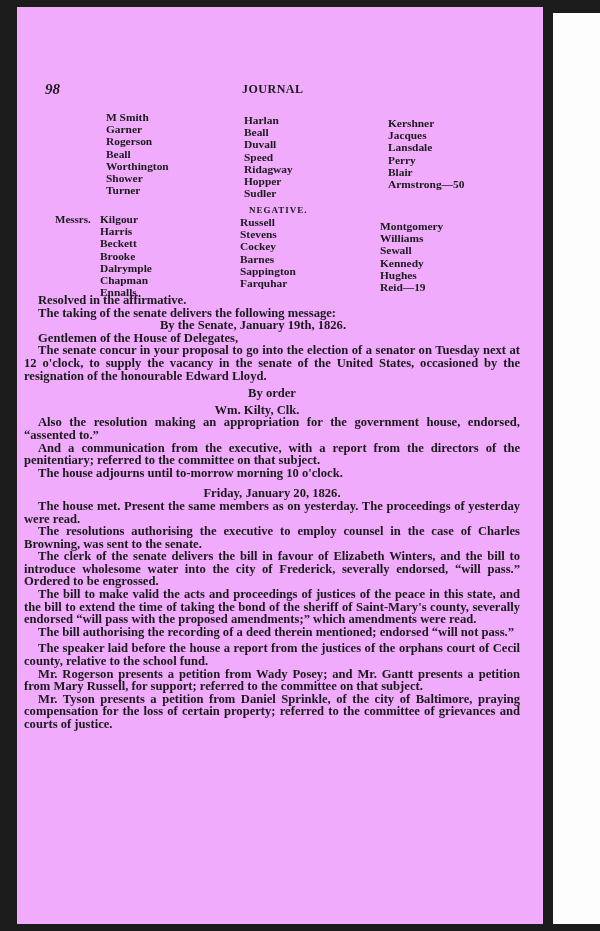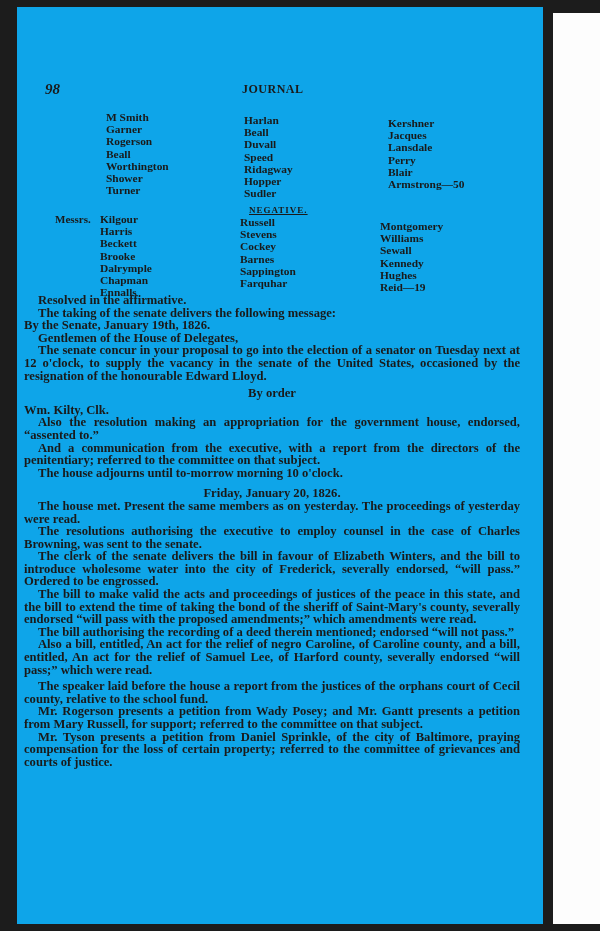--- a/index.html
+++ b/index.html
@@ -2,40 +2,40 @@
 <html><head>
 <meta charset="utf-8">
 <style>
   html, body { margin:0; padding:0; }
   body {
     width:600px; height:931px; background:#1c1c1c; position:relative; overflow:hidden;
     font-family: "Liberation Serif", "DejaVu Serif", serif; color:#1a1a1a;
   }
   .page {
     position:absolute; left:17px; top:7px; width:526px; height:917px;
-    background:#0ea5e9;
+    background:#f0abfc;
   }
   .page-right {
     position:absolute; left:553px; top:13px; width:47px; height:911px; background:#fdfdfd;
   }
   .divider { position:absolute; left:543px; top:0; width:10px; height:931px; background:#1c1c1c; }
   .abs { position:absolute; white-space:nowrap; }
   .page-num { left:28px; top:74px; font-size:15px; font-weight:bold; font-style:italic; }
   .running-head { left:225px; top:75px; font-size:12px; font-weight:bold; letter-spacing:0.5px; }
   .col { position:absolute; font-size:11.4px; line-height:12.2px; font-weight:bold; }
   .col div { white-space:nowrap; }
-  .neg-head { left:232px; top:198px; font-size:9px; font-weight:bold; letter-spacing:1px;text-decoration:underline; }
+  .neg-head { left:232px; top:198px; font-size:9px; font-weight:bold; letter-spacing:1px; }
   .messrs { left:38px; top:206px; font-size:11px; font-weight:bold; }
   .text {
     position:absolute; left:7px; width:496px; font-size:12.6px; line-height:12.6px;
     text-align:justify; font-weight:bold;
   }
   .p { margin:0; text-indent:14px; }
   .center { text-align:center; text-indent:0; margin:0; }
-  .right { text-align:left; text-indent:0; margin:0; padding-right:10px; }
+  .right { text-align:center; text-indent:0; margin:0; padding-right:10px; }
   .gap { height:8px; }
 </style>
 </head>
 <body>
 
 <div class="page">
   <div class="abs page-num">98</div>
   <div class="abs running-head">JOURNAL</div>
 
   <div class="col" style="left:89px; top:104px;">
@@ -104,21 +104,20 @@
     <p class="p">Also the resolution making an appropriation for the government house, endorsed, “assented to.”</p>
     <p class="p">And a communication from the executive, with a report from the directors of the penitentiary; referred to the committee on that subject.</p>
     <p class="p">The house adjourns until to-morrow morning 10 o'clock.</p>
     <div class="gap"></div>
     <p class="center">Friday, January 20, 1826.</p>
     <p class="p">The house met. Present the same members as on yesterday. The proceedings of yesterday were read.</p>
     <p class="p">The resolutions authorising the executive to employ counsel in the case of Charles Browning, was sent to the senate.</p>
     <p class="p">The clerk of the senate delivers the bill in favour of Elizabeth Winters, and the bill to introduce wholesome water into the city of Frederick, severally endorsed, “will pass.” Ordered to be engrossed.</p>
     <p class="p">The bill to make valid the acts and proceedings of justices of the peace in this state, and the bill to extend the time of taking the bond of the sheriff of Saint-Mary's county, severally endorsed “will pass with the proposed amendments;” which amendments were read.</p>
     <p class="p">The bill authorising the recording of a deed therein mentioned; endorsed “will not pass.”</p>
-    <p class="p">Also a bill, entitled, An act for the relief of negro Caroline, of Caroline county, and a bill, entitled, An act for the relief of Samuel Lee, of Harford county, severally endorsed “will pass;” which were read.</p>
     <p class="p" style="margin-top:4px;">The speaker laid before the house a report from the justices of the orphans court of Cecil county, relative to the school fund.</p>
     <p class="p">Mr. Rogerson presents a petition from Wady Posey; and Mr. Gantt presents a petition from Mary Russell, for support; referred to the committee on that subject.</p>
     <p class="p">Mr. Tyson presents a petition from Daniel Sprinkle, of the city of Baltimore, praying compensation for the loss of certain property; referred to the committee of grievances and courts of justice.</p>
   </div>
 </div>
 
 <div class="divider"></div>
 <div class="page-right"></div>
 
 </body></html>

